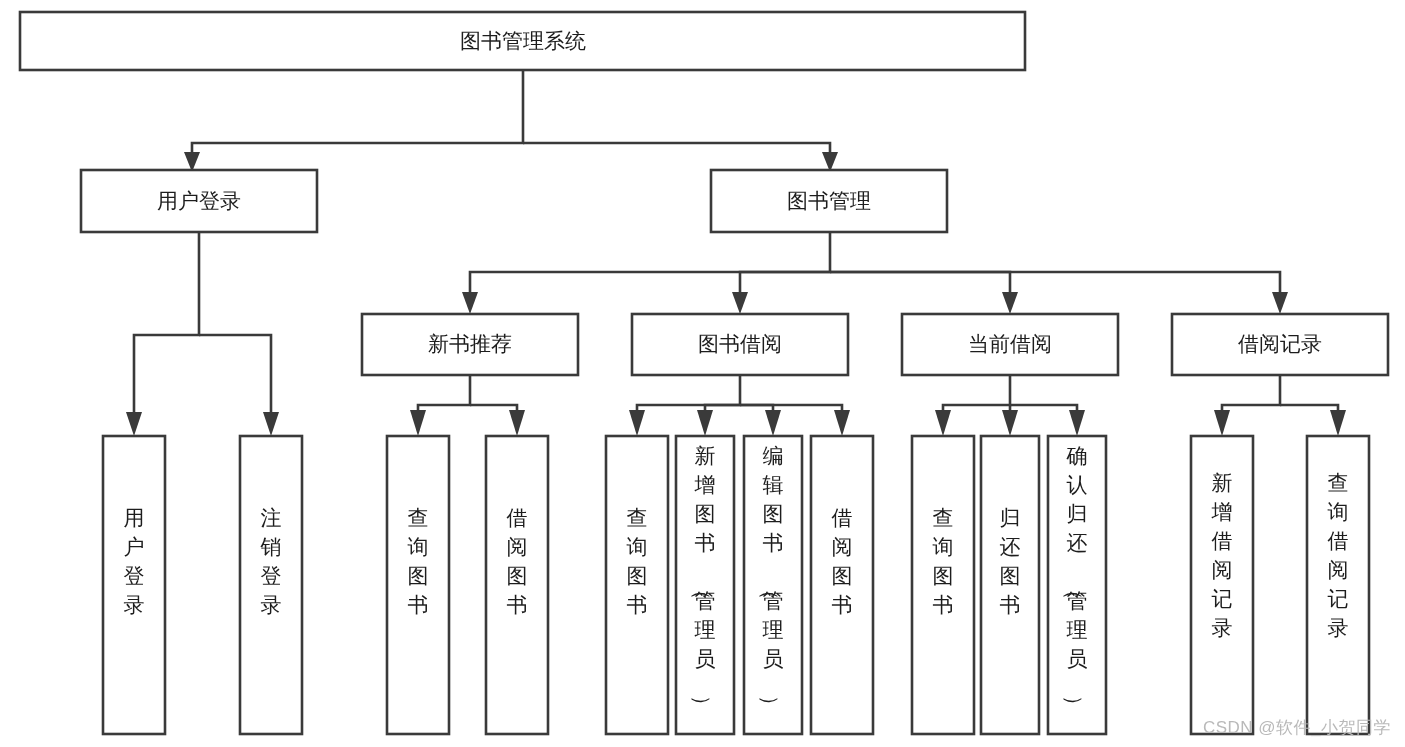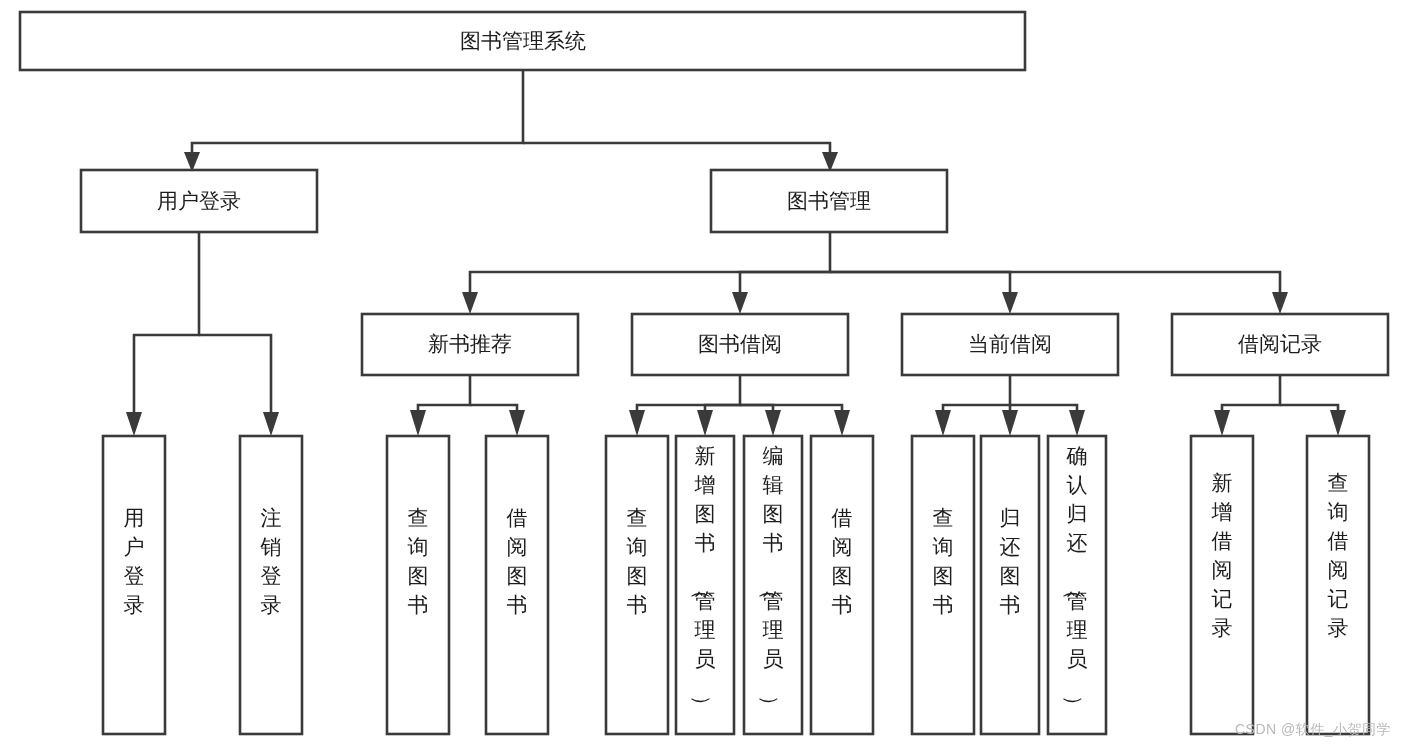--- a/index.html
+++ b/index.html
@@ -53,21 +53,21 @@
     font-family: "Liberation Sans", "DejaVu Sans", sans-serif;
     font-size: 21px;
     fill: #1d1d1d;
     text-anchor: middle;
   }
   .watermark {
     position: absolute;
     right: 14px;
     bottom: 8px;
     font-family: "Liberation Sans", "DejaVu Sans", sans-serif;
-    font-size: 14px;
+    font-size: 17px;
     color: #b9b9b9;
     letter-spacing: 0.5px;
     white-space: nowrap;
     user-select: none;
   }
 </style>
 </head>
 <body>
 
 <div id="diagram-root">

